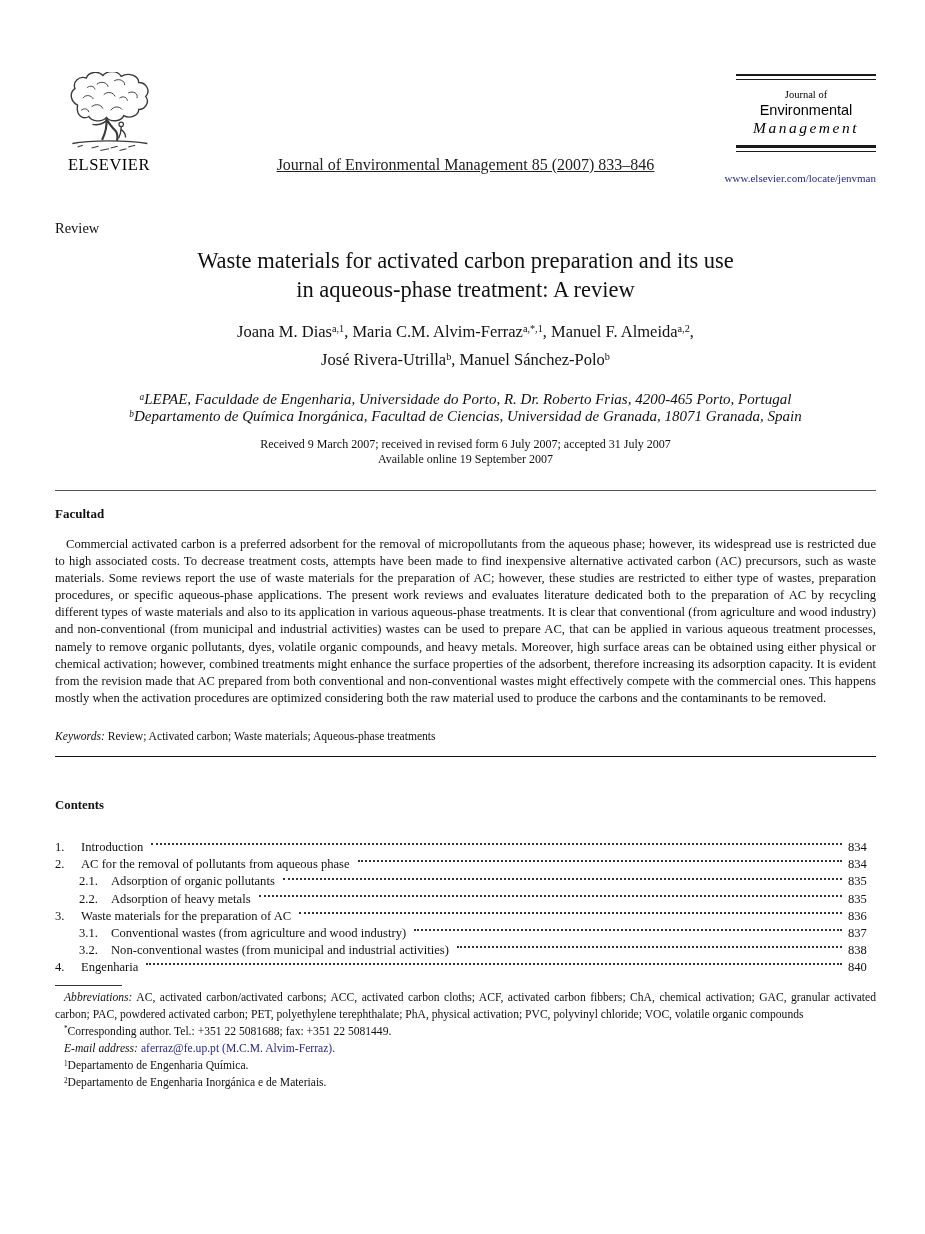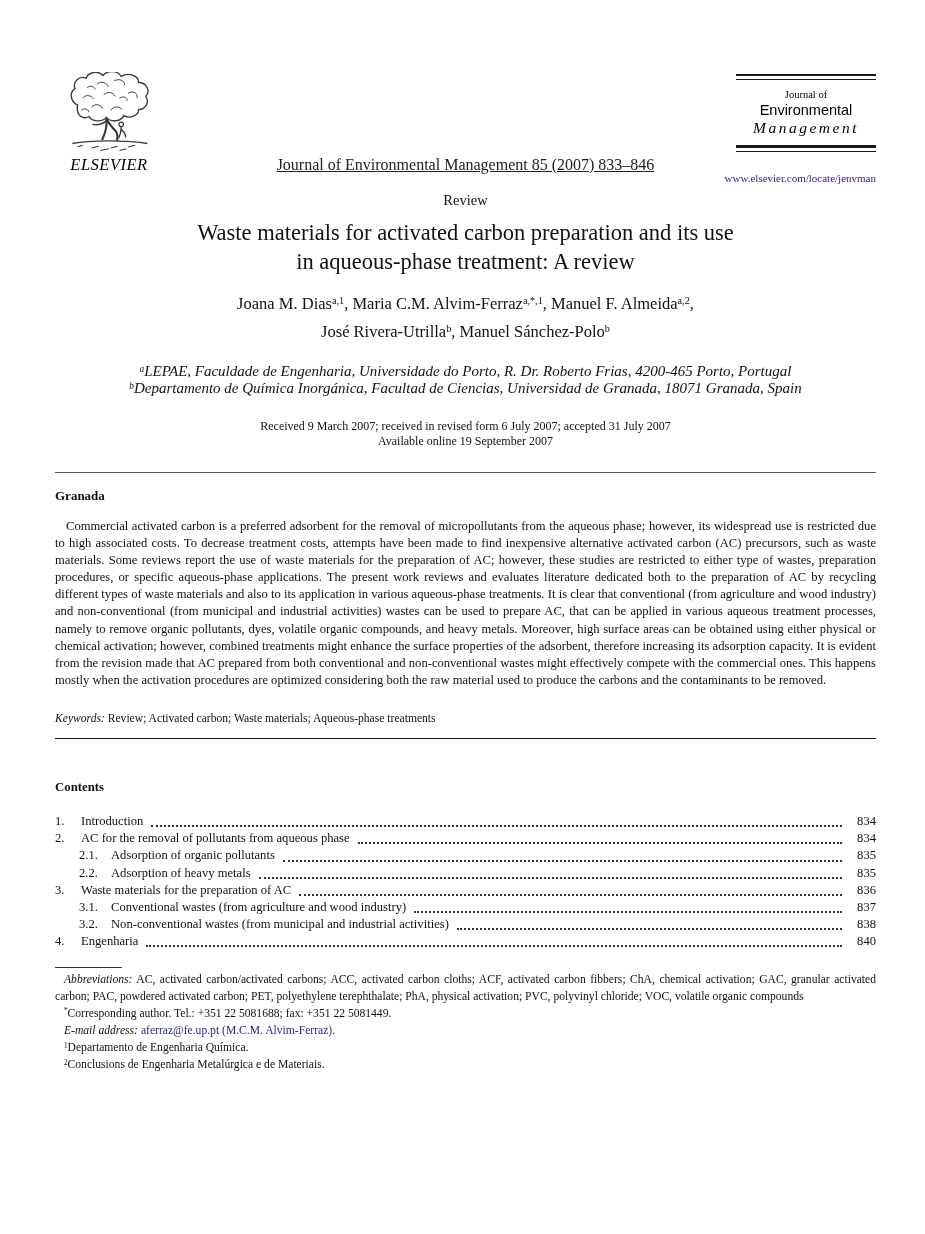--- a/index.html
+++ b/index.html
@@ -12,44 +12,44 @@
     margin: 0 auto;
     background: #fff;
     overflow: hidden;
   }
   .content { margin: 0 49px 0 55px; position: relative; }
 
   
   .header { position: relative; height: 122px; margin-top: 70px; }
   .logo-block { position: absolute; left: 6px; top: 2px; width: 96px; text-align: center; }
   .logo-tree { display: block; margin: 0 auto; }
-  .publisher-name { font-size: 16.5px; letter-spacing: 0.5px; margin-top: 1px; color: #000; font-style: italic; }
+  .publisher-name { font-size: 16.5px; letter-spacing: 0.5px; margin-top: 1px; color: #000; }
   .center-cite {
     position: absolute; left: 0; right: 0; top: 86px;
     text-align: center; font-size: 16px; color: #222; text-decoration: underline;
   }
   .journal-box { position: absolute; right: 0; top: 4px; width: 140px; text-align: center; }
   .rule2 { height: 2.4px; background: #1a1a1a; }
   .rule1 { height: 1px; background: #1a1a1a; margin-top: 3px; }
   .jb-line1 { font-size: 10.5px; margin-top: 9px; color: #000; }
   .jb-line2 { font-family: "Liberation Sans", sans-serif; font-size: 14.5px; font-weight: 500; margin-top: 2px; color: #000; }
   .jb-line3 { font-style: italic; font-size: 15.5px; letter-spacing: 2.5px; margin-top: 1px; color: #000; }
   .jb-rules-bottom { margin-top: 8px; }
   .www-link {
     position: absolute; right: 0; top: 102px;
     font-size: 11px; color: #26268f; text-decoration: none; cursor: pointer;
   }
 
   
-  .review-label { text-align: center; font-size: 14.5px; margin-top: 0; }
+  .review-label { font-size: 14.5px; margin-top: 28px; }
   .paper-title { text-align: center; font-size: 22.5px; line-height: 29px; margin-top: 9px; font-weight: normal; }
   .authors { text-align: center; font-size: 16.5px; line-height: 26px; margin-top: 15px; }
   .authors sup, .affils sup, .fn sup { font-size: 0.62em; vertical-align: baseline; position: relative; top: -0.45em; }
   .affils { text-align: center; font-style: italic; font-size: 15px; line-height: 15px; margin-top: 17px; }
-  .history { text-align: center; font-size: 12px; line-height: 15px; margin-top: 21px; }
+  .history { text-align: center; font-size: 12px; line-height: 15px; margin-top: 11px; }
   .hr-full { border: none; border-top: 1.4px solid #555; margin-top: 23px; }
 
   
   .abs-heading { font-weight: bold; font-size: 13px; margin-top: 15px; }
   .abs-text {
     margin-top: 14px; font-size: 12.6px; line-height: 17.1px;
     text-align: justify; text-indent: 11px;
   }
   .abs-copy { font-size: 12.6px; line-height: 17.1px; }
   .keywords { margin-top: 23px; font-size: 11.6px; }
@@ -58,21 +58,21 @@
 
   
   .contents-heading { font-weight: bold; font-size: 12.8px; margin-top: 41px; }
   .toc { margin-top: 19px; font-size: 12.6px; }
   .toc-row { display: flex; align-items: baseline; height: 17.2px; }
   .toc-row.sub { padding-left: 24px; }
   .toc-num { flex: none; width: 26px; }
   .toc-row.sub .toc-num { width: 32px; }
   .toc-label { flex: none; padding-right: 2px; white-space: nowrap; }
   .toc-dots { flex: 1; align-self: flex-end; border-bottom: 2px dotted #333; margin: 0 6px 4px 6px; }
-  .toc-page { flex: none; width: 28px; text-align: right; }
+  .toc-page { flex: none; width: 28px; text-align: left; margin-top: 8px; }
 
   
   .fn-rule { width: 67px; border: none; border-top: 1.2px solid #333; margin: 16px 0 0 0; }
   .fn { font-size: 11.6px; line-height: 16.6px; }
   .fn-abbrev { margin-top: 4px; text-align: justify; text-indent: 9px; }
   .fn-abbrev .it, .fn-email .it { font-style: italic; }
   .fn-line { text-indent: 9px; }
   .fn a, .link { color: #26268f; text-decoration: none; cursor: pointer; }
 
   
@@ -155,21 +155,21 @@
         <div><sup>b</sup><span>Departamento de Química Inorgánica, Facultad de Ciencias, Universidad de Granada, 18071 Granada, Spain</span></div>
       </div>
 
     <div class="history">
       <div>Received 9 March 2007; received in revised form 6 July 2007; accepted 31 July 2007</div>
       <div>Available online 19 September 2007</div>
     </div>
 
     <hr class="hr-full">
 
-    <div class="abs-heading">Granada</div>
+    <div class="abs-heading">Facultad</div>
     <p class="abs-text">Commercial activated carbon is a preferred adsorbent for the removal of micropollutants from the aqueous phase; however, its widespread use is restricted due to high associated costs. To decrease treatment costs, attempts have been made to find inexpensive alternative activated carbon (AC) precursors, such as waste materials. Some reviews report the use of waste materials for the preparation of AC; however, these studies are restricted to either type of wastes, preparation procedures, or specific aqueous-phase applications. The present work reviews and evaluates literature dedicated both to the preparation of AC by recycling different types of waste materials and also to its application in various aqueous-phase treatments. It is clear that conventional (from agriculture and wood industry) and non-conventional (from municipal and industrial activities) wastes can be used to prepare AC, that can be applied in various aqueous treatment processes, namely to remove organic pollutants, dyes, volatile organic compounds, and heavy metals. Moreover, high surface areas can be obtained using either physical or chemical activation; however, combined treatments might enhance the surface properties of the adsorbent, therefore increasing its adsorption capacity. It is evident from the revision made that AC prepared from both conventional and non-conventional wastes might effectively compete with the commercial ones. This happens mostly when the activation procedures are optimized considering both the raw material used to produce the carbons and the contaminants to be removed.</p>
 
     <div class="keywords">
       <span class="kw-label">Keywords:</span>
       <span>Review; Activated carbon; Waste materials; Aqueous-phase treatments</span>
     </div>
 
     <hr class="hr-kw">
 
     <div class="contents-heading">Contents</div>
@@ -242,18 +242,18 @@
       </p>
       <div class="fn-line"><sup>*</sup><span>Corresponding author. Tel.: +351 22 5081688; fax: +351 22 5081449.</span></div>
       <div class="fn-line fn-email">
         <span class="it">E-mail address:</span>
         <a>aferraz@fe.up.pt (M.C.M. Alvim-Ferraz).</a>
       </div>
       <div>
 
           <div class="fn-line"><sup>1</sup><span>Departamento de Engenharia Química.</span></div>
 
-          <div class="fn-line"><sup>2</sup><span>Conclusions de Engenharia Metalúrgica e de Materiais.</span></div>
+          <div class="fn-line"><sup>2</sup><span>Departamento de Engenharia Inorgánica e de Materiais.</span></div>
         </div>
     </div>
   </div>
 
 </div>
 
 </body></html>

